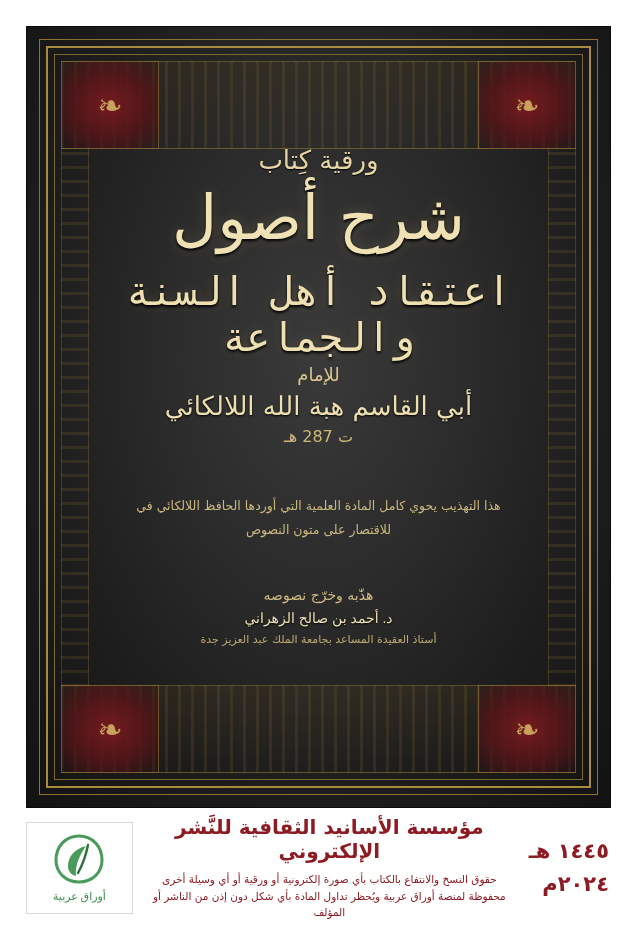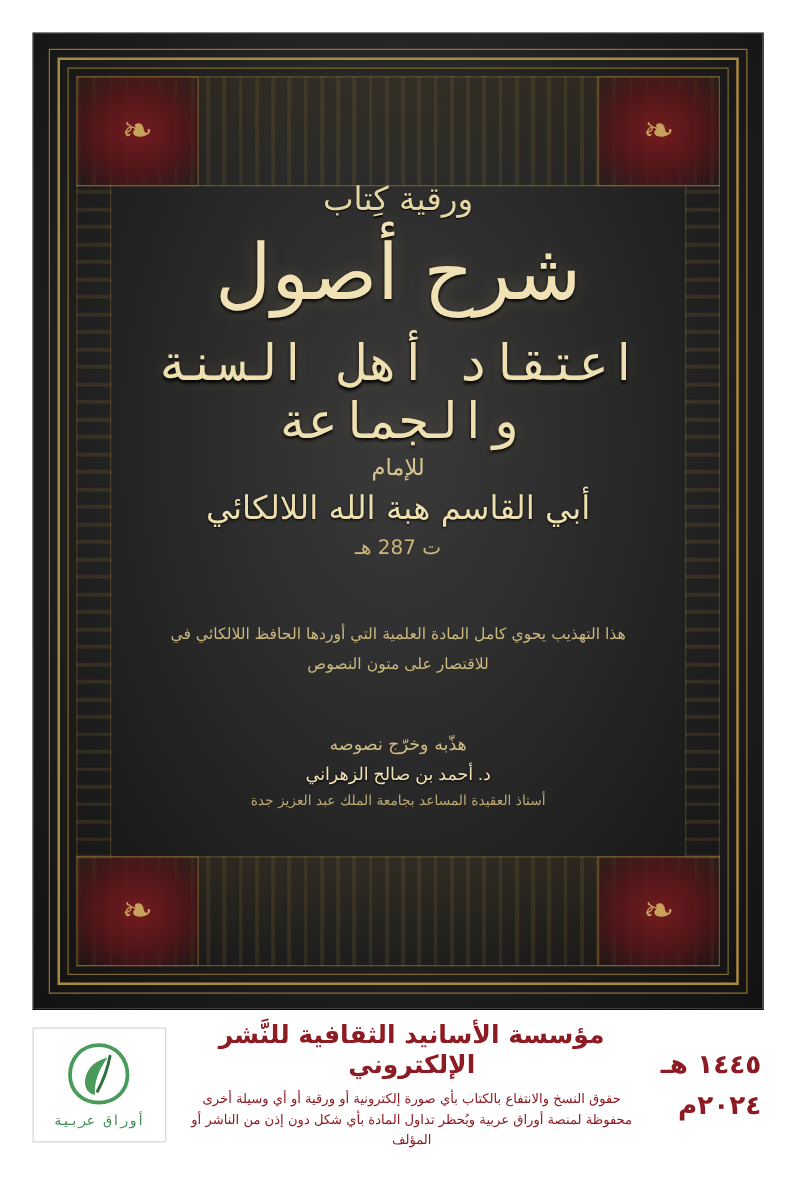--- a/index.html
+++ b/index.html
@@ -263,21 +263,21 @@
   }
   .logo-mark {
     width: 54px;
     height: 52px;
     position: relative;
   }
   .logo-caption {
     margin-top: 5px;
     font-size: 11px;
     color: #3f8f52;
-    font-family: Liberation Mono, monospace;
+    font-family: Liberation Serif, serif;
   }
 </style>
 </head>
 <body>
 
 <div class="page">
 
   <div class="cover">
 
     <div class="frame-outer"></div>

